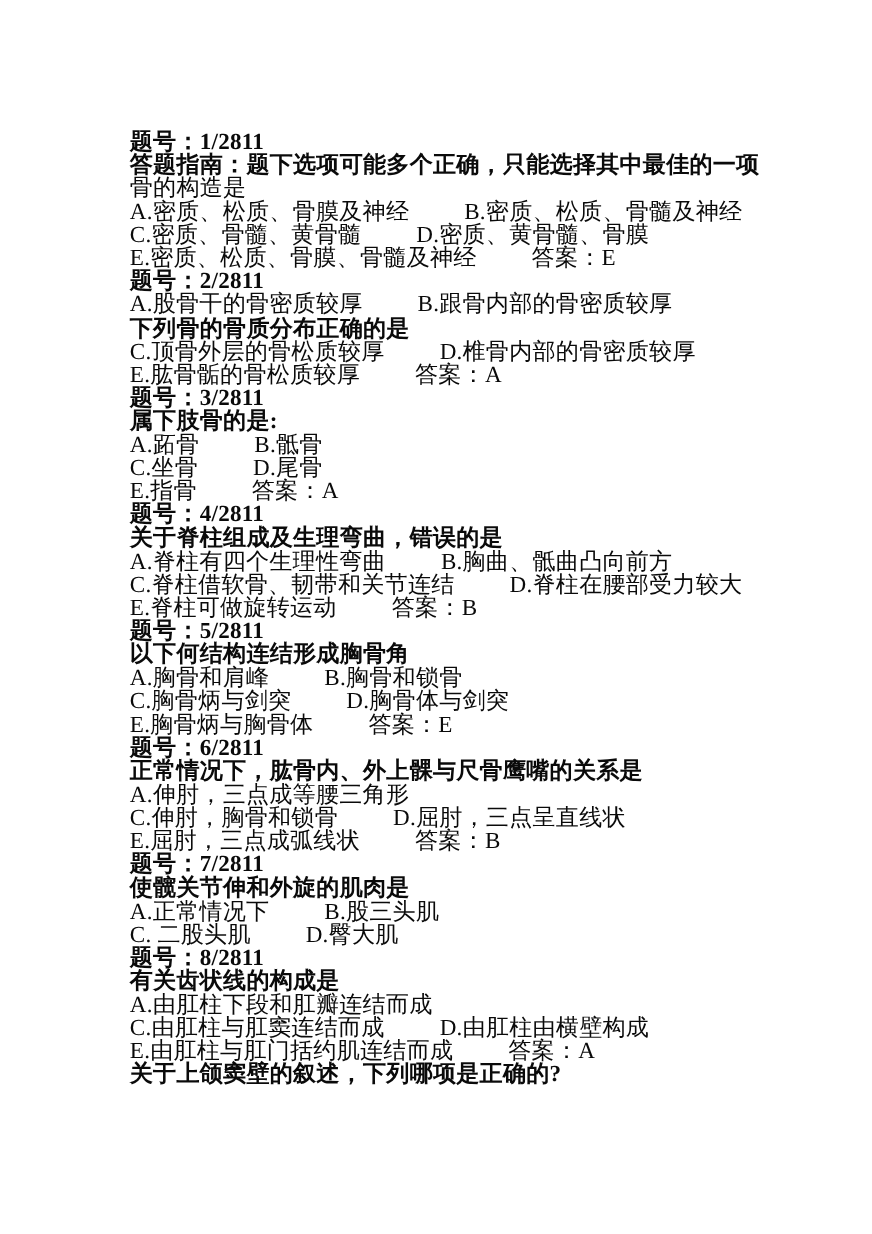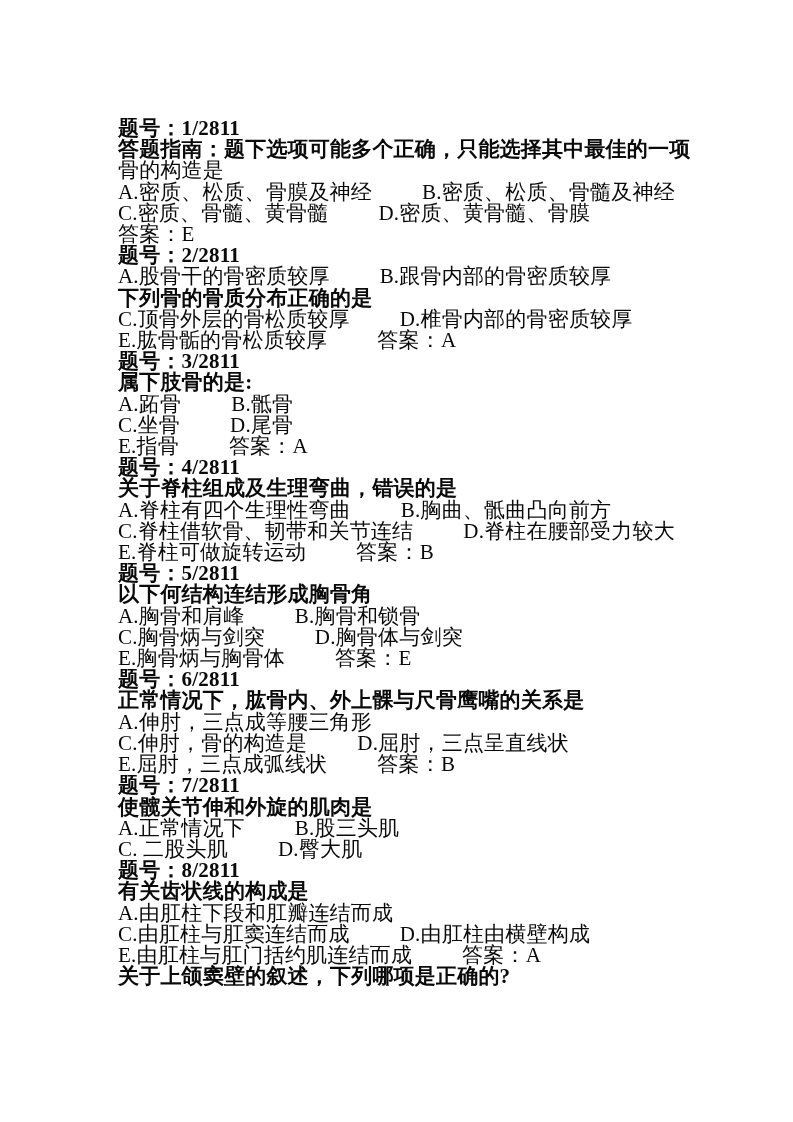--- a/index.html
+++ b/index.html
@@ -47,21 +47,21 @@
 <body>
 
 <div class="page">
   <div class="content" id="question-list">
       <div class="question">
         <div class="line bold">题号：1/2811</div>
         <div class="line bold">答题指南：题下选项可能多个正确，只能选择其中最佳的一项</div>
         <div class="line">骨的构造是</div>
         <div class="line option-row"><span class="cell">A.密质、松质、骨膜及神经</span><span class="cell">B.密质、松质、骨髓及神经</span></div>
         <div class="line option-row"><span class="cell">C.密质、骨髓、黄骨髓</span><span class="cell">D.密质、黄骨髓、骨膜</span></div>
-        <div class="line option-row"><span class="cell">答案：E</span></div>
+        <div class="line option-row"><span class="cell">E.密质、松质、骨膜、骨髓及神经</span><span class="cell">答案：E</span></div>
       </div>
       <div class="question">
         <div class="line bold">题号：2/2811</div>
         <div class="line option-row"><span class="cell">A.股骨干的骨密质较厚</span><span class="cell">B.跟骨内部的骨密质较厚</span></div>
         <div class="line bold">下列骨的骨质分布正确的是</div>
         <div class="line option-row"><span class="cell">C.顶骨外层的骨松质较厚</span><span class="cell">D.椎骨内部的骨密质较厚</span></div>
         <div class="line option-row"><span class="cell">E.肱骨骺的骨松质较厚</span><span class="cell">答案：A</span></div>
       </div>
       <div class="question">
         <div class="line bold">题号：3/2811</div>
@@ -81,21 +81,21 @@
         <div class="line bold">题号：5/2811</div>
         <div class="line bold">以下何结构连结形成胸骨角</div>
         <div class="line option-row"><span class="cell">A.胸骨和肩峰</span><span class="cell">B.胸骨和锁骨</span></div>
         <div class="line option-row"><span class="cell">C.胸骨炳与剑突</span><span class="cell">D.胸骨体与剑突</span></div>
         <div class="line option-row"><span class="cell">E.胸骨炳与胸骨体</span><span class="cell">答案：E</span></div>
       </div>
       <div class="question">
         <div class="line bold">题号：6/2811</div>
         <div class="line bold">正常情况下，肱骨内、外上髁与尺骨鹰嘴的关系是</div>
         <div class="line option-row"><span class="cell">A.伸肘，三点成等腰三角形</span></div>
-        <div class="line option-row"><span class="cell">C.伸肘，骨的构造是</span><span class="cell">D.屈肘，三点呈直线状</span></div>
+        <div class="line option-row"><span class="cell">C.伸肘，胸骨和锁骨</span><span class="cell">D.屈肘，三点呈直线状</span></div>
         <div class="line option-row"><span class="cell">E.屈肘，三点成弧线状</span><span class="cell">答案：B</span></div>
       </div>
       <div class="question">
         <div class="line bold">题号：7/2811</div>
         <div class="line bold">使髋关节伸和外旋的肌肉是</div>
         <div class="line option-row"><span class="cell">A.正常情况下</span><span class="cell">B.股三头肌</span></div>
         <div class="line option-row"><span class="cell">C. 二股头肌</span><span class="cell">D.臀大肌</span></div>
       </div>
       <div class="question">
         <div class="line bold">题号：8/2811</div>

